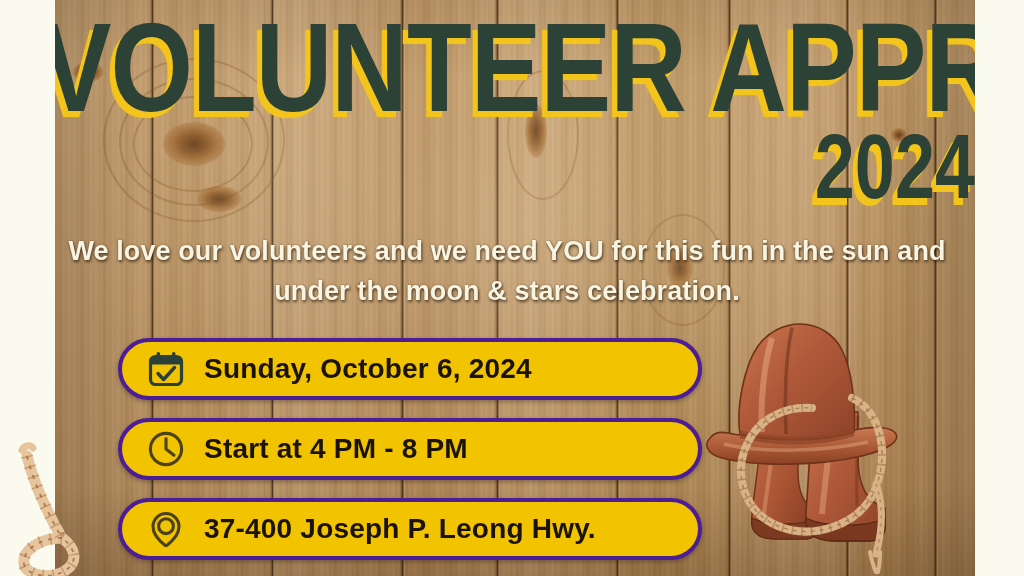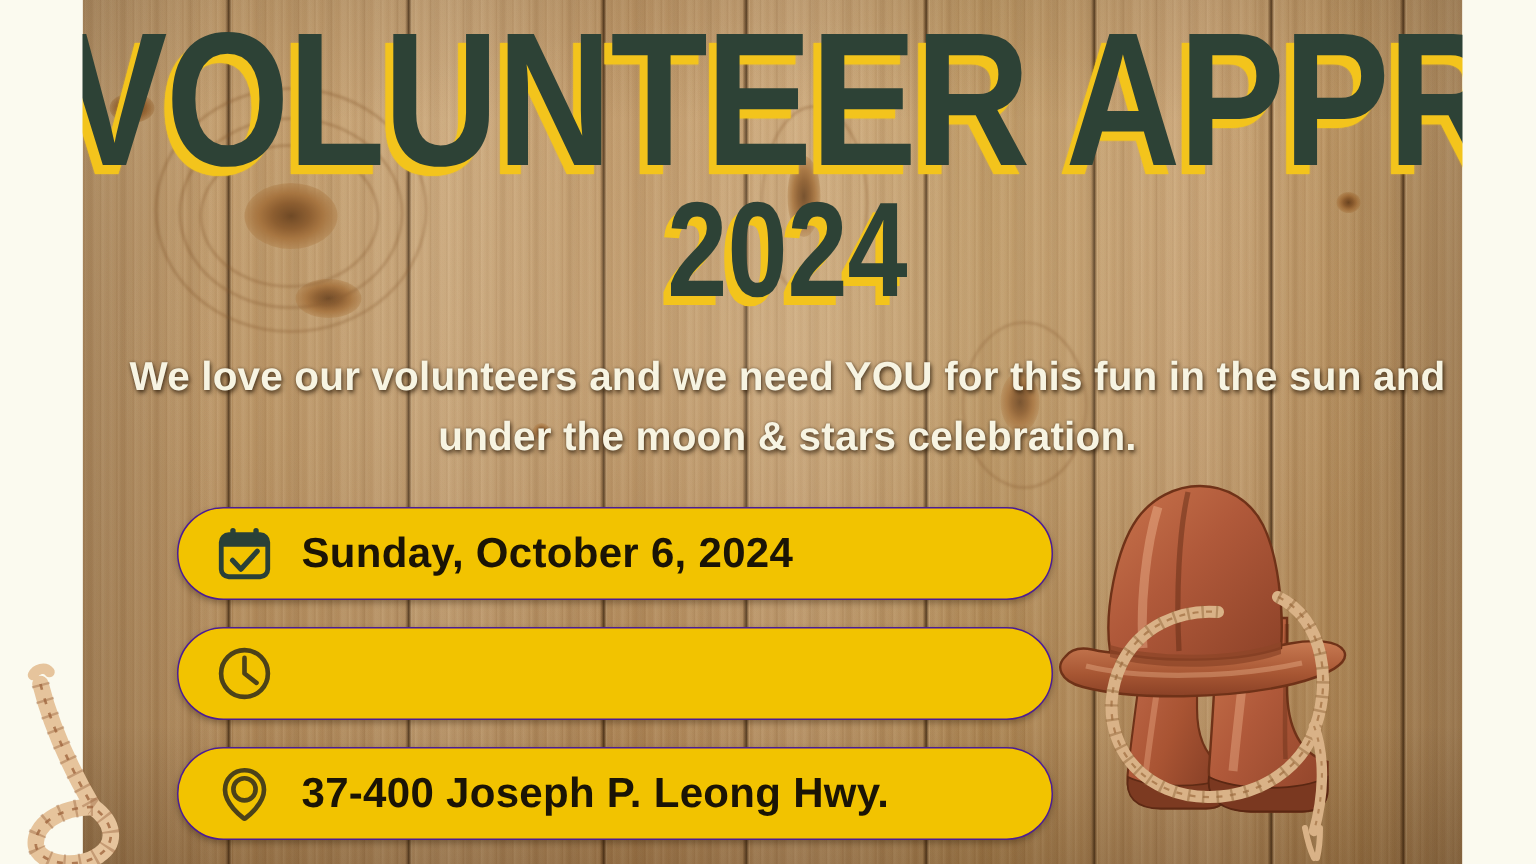--- a/index.html
+++ b/index.html
@@ -123,31 +123,32 @@
   }
   .year{
     margin-top:14px;
     font-family:"Liberation Sans Narrow","Liberation Sans", sans-serif;
     font-weight:bold;
     font-size:72px;
     line-height:1;
     color:#2d4236;
     text-shadow:-5px 5px 0 #f3c41c;
     padding-left:20px;
+    text-align:right;
   }
   .year-inner{
     display:inline-block;
     transform:scale(1.0,1.25);
     transform-origin:center top;
   }
 
   
   .subtitle{
     position:absolute;
-    left:80px; top:232px;
+    left:62px; top:232px;
     width:890px;
     text-align:center;
     font-family:"Liberation Sans Narrow","Liberation Sans", sans-serif;
     font-weight:bold;
     font-size:27px;
     line-height:1.48;
     color:#f7f4e2;
     text-shadow:1px 2px 3px rgba(40,25,8,.65), 0 0 2px rgba(40,25,8,.45);
     letter-spacing:.1px;
     z-index:25;
@@ -161,21 +162,21 @@
     width:584px;
     z-index:30;
   }
   .pill{
     position:relative;
     display:flex;
     align-items:center;
     height:62px;
     margin-bottom:18px;
     background:#f2c300;
-    border:1px solid #4c1d95;
+    border:4px solid #4c1d95;
     border-radius:34px;
     box-shadow:0 2px 4px rgba(40,25,8,.35);
     padding-left:22px;
   }
   .pill-icon{
     flex:0 0 auto;
     width:44px; height:44px;
     display:flex; align-items:center; justify-content:center;
     margin-right:16px;
   }
@@ -269,20 +270,21 @@
       <span class="pill-text">Sunday, October 6, 2024</span>
     </div>
 
     <div class="pill">
       <span class="pill-icon">
         <svg width="40" height="40" viewBox="0 0 40 40">
           <circle cx="20" cy="20" r="15.6" fill="none" stroke="#4c4219" stroke-width="3.1"></circle>
           <path d="M20 9.6 V20 L28 26.2" fill="none" stroke="#4c4219" stroke-width="3.1" stroke-linecap="round" stroke-linejoin="round"></path>
         </svg>
       </span>
+      <span class="pill-text">Start at 4 PM - 8 PM</span>
     </div>
 
     <div class="pill">
       <span class="pill-icon">
         <svg width="40" height="40" viewBox="0 0 40 40">
           <path d="M20 4.5 c-7.2 0-13 5.8-13 13 0 9.3 10.6 17.6 12.3 18.9
                    a1.1 1.1 0 0 0 1.4 0 C22.4 35.1 33 26.8 33 17.5 c0-7.2-5.8-13-13-13 Z" fill="none" stroke="#4c4219" stroke-width="3.1" stroke-linejoin="round"></path>
           <circle cx="20" cy="17.2" r="7.4" fill="none" stroke="#4c4219" stroke-width="3.1"></circle>
         </svg>
       </span>

